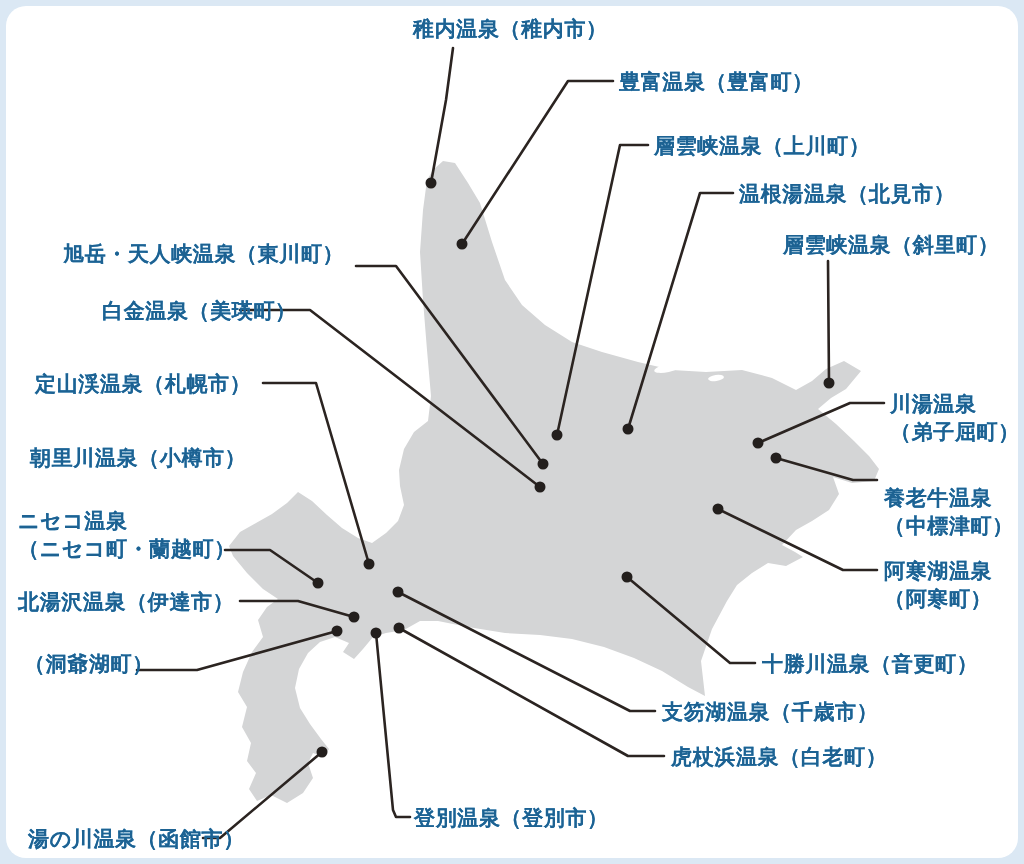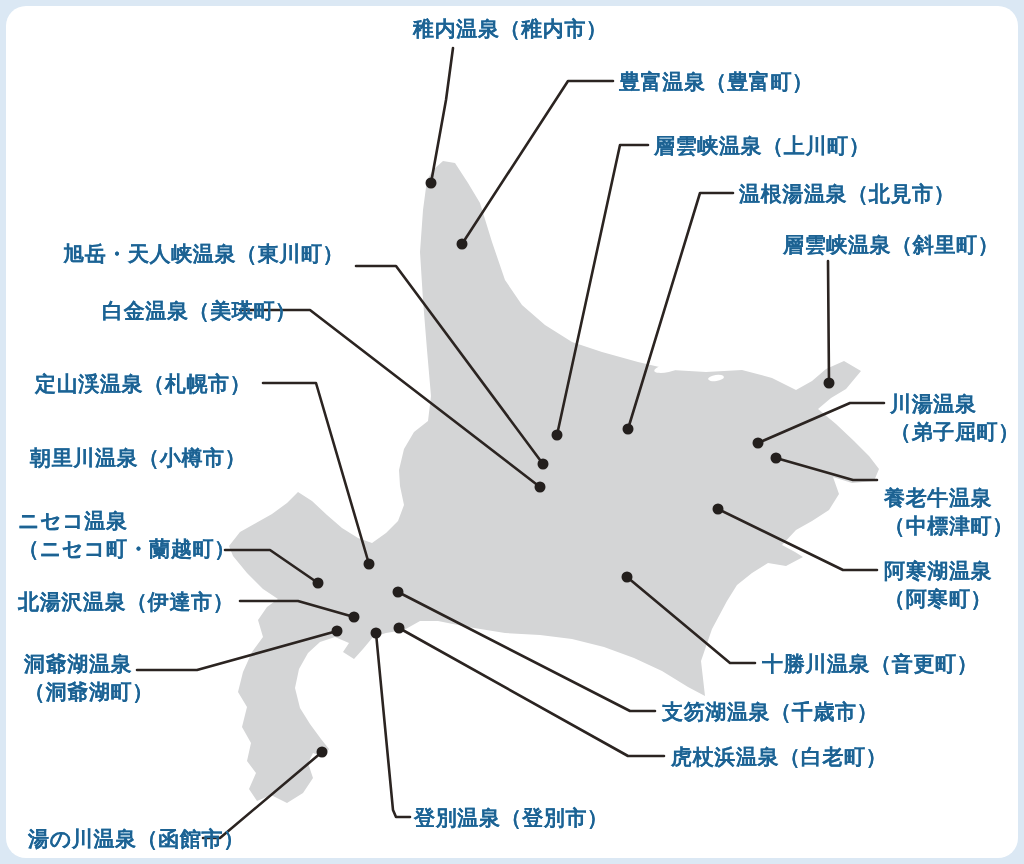--- a/index.html
+++ b/index.html
@@ -114,21 +114,20 @@
       <div class="label" style="left: 671px; top: 743px;">
         <span>虎杖浜温泉（白老町）</span>
       </div>
       <div class="label" style="left: 414px; top: 804px;">
         <span>登別温泉（登別市）</span>
       </div>
       <div class="label" style="left: 28px; top: 825px;">
         <span>湯の川温泉（函館市）</span>
       </div>
       <div class="label" style="left: 24px; top: 650px;">
-        <span>洞爺湖温泉</span>
         <span>（洞爺湖町）</span>
       </div>
       <div class="label" style="left: 18px; top: 588px;">
         <span>北湯沢温泉（伊達市）</span>
       </div>
       <div class="label" style="left: 18px; top: 507px;">
         <span>ニセコ温泉</span>
         <span>（ニセコ町・蘭越町）</span>
       </div>
       <div class="label" style="left: 30px; top: 444px;">

